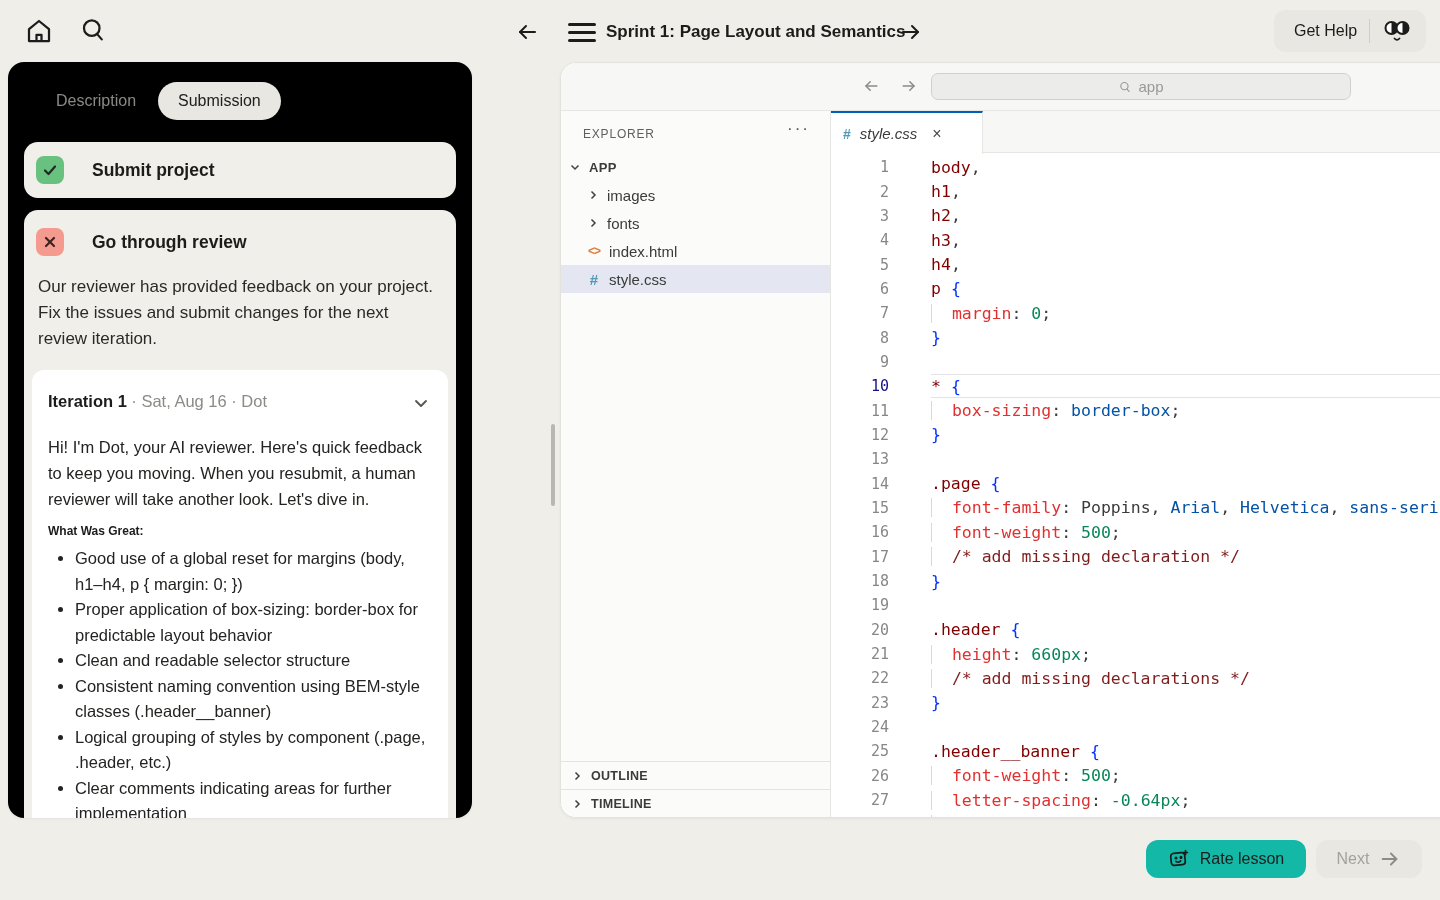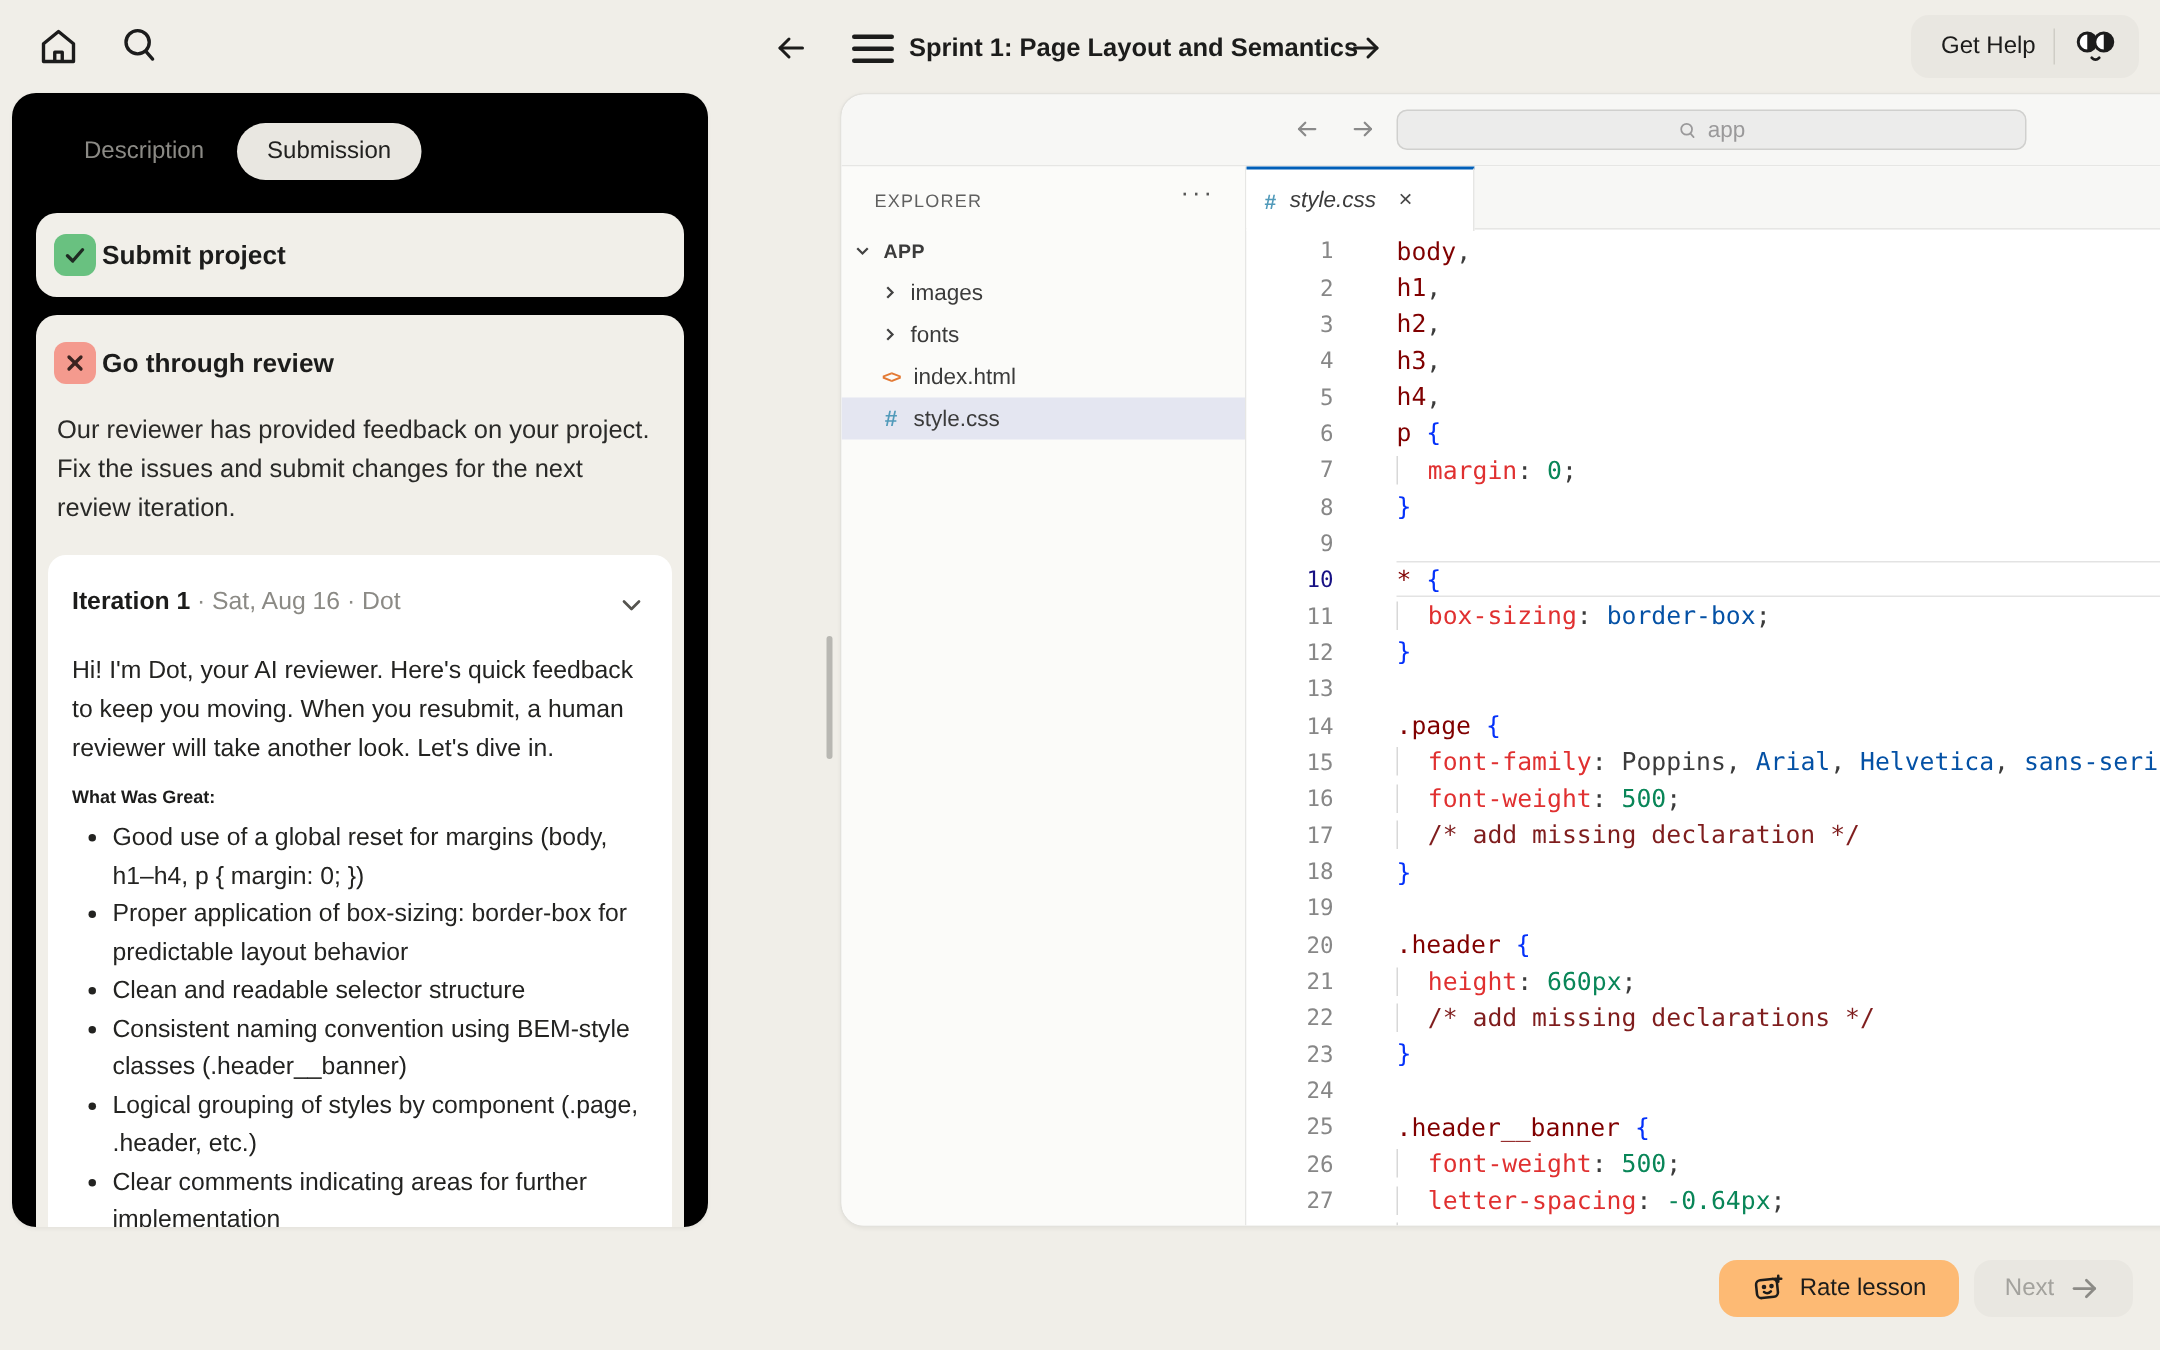--- a/index.html
+++ b/index.html
@@ -29,21 +29,21 @@
 
   
   .left-panel { position:absolute; left:8px; top:62px; width:464px; height:756px; background:#000000;
     border-radius:16px; overflow:hidden; box-shadow:0 1px 3px rgba(0,0,0,.05); }
   .lp-inner { padding:20px 16px 0; }
   .lp-tabs { display:flex; align-items:center; gap:6px; margin:0 0 22px 16px; }
   .tab-desc { font-size:16px; color:#8b8a85; padding:10px 16px; background:none; border:none; cursor:pointer; }
   .tab-subm { font-size:16px; font-weight:500; color:#21211f; padding:10px 20px; background:#e9e7e1;
     border:none; border-radius:22px; cursor:pointer; }
   .task-block { background:#f1efe9; border-radius:14px; padding:14px 12px; margin-bottom:12px; }
-  .task-head { display:flex; align-items:center; gap:4px; }
+  .task-head { display:flex; align-items:center; gap:28px; }
   .task-head .ticon { width:28px; height:28px; border-radius:8px; flex:none;
     display:flex; align-items:center; justify-content:center; }
   .ticon.ok { background:#69c180; }
   .ticon.fail { background:#f49a8e; }
   .task-head .tlabel { font-size:17.5px; font-weight:700; color:#1c1c1b; }
   .review-block { padding:18px 12px 12px; margin-bottom:0; }
   .review-desc { font-size:17px; line-height:26px; color:#2a2a28; margin:18px 2px 18px 2px; }
 
   .iter-card { background:#fff; border-radius:12px; padding:22px 16px 10px; margin:0 -4px; }
   .iter-head { display:flex; align-items:flex-start; justify-content:space-between; }
@@ -100,21 +100,21 @@
     font-family:"DejaVu Sans Mono", monospace; }
   .lc { margin-left:42px; flex:1; height:100%; display:flex; align-items:center; white-space:pre; }
   .cl.active .ln { color:#171184; }
   .cl.active .lc { border-top:1px solid #e3e3e3; border-bottom:1px solid #e3e3e3; }
   .tok.sel { color:#800000; } .tok.prop { color:#e03030; } .tok.kw { color:#0451a5; }
   .tok.num { color:#098658; } .tok.com { color:#7f1d1d; } .tok.brc { color:#0431fa; }
   .tok.pun, .tok.pln { color:#3b3b3b; }
   .g { border-left:1px solid #d8d8d8; }
 
   
-  .rate-btn { position:absolute; left:1146px; top:840px; width:160px; height:38px; background:#fdba74;
+  .rate-btn { position:absolute; left:1146px; top:840px; width:160px; height:38px; background:#14b8a6;
     border:none; border-radius:12px; display:flex; align-items:center; justify-content:center; gap:10px;
     font-size:16px; font-weight:500; color:#1c1c1b; cursor:pointer; }
   .next-btn { position:absolute; left:1316px; top:840px; width:106px; height:38px; background:#e9e7e1;
     border:none; border-radius:12px; display:flex; align-items:center; justify-content:center; gap:10px;
     font-size:16px; font-weight:500; color:#a3a29d; cursor:default; }
 </style>
 </head>
 <body>
 
 <header>
@@ -292,20 +292,38 @@
         </div>
         <div class="exp-row exp-item">
           <span class="fic html">&lt;&gt;</span>
           <span>index.html</span>
         </div>
         <div class="exp-row exp-item selected">
           <span class="fic css">#</span>
           <span>style.css</span>
         </div>
       </div>
+    <div class="exp-bottom">
+      <div class="exp-sec">
+        <span>
+          <svg width="12" height="12" viewBox="0 0 12 12" fill="none" stroke="#424242" stroke-width="1.5">
+              <polyline points="4.5,2.5 8,6 4.5,9.5"></polyline>
+            </svg>
+        </span>
+        <span>OUTLINE</span>
+      </div>
+      <div class="exp-sec">
+        <span>
+          <svg width="12" height="12" viewBox="0 0 12 12" fill="none" stroke="#424242" stroke-width="1.5">
+              <polyline points="4.5,2.5 8,6 4.5,9.5"></polyline>
+            </svg>
+        </span>
+        <span>TIMELINE</span>
+      </div>
+    </div>
   </div>
 
   <div class="ed-col">
     <div class="ed-tabbar">
       <div class="ed-tab">
         <span class="thash">#</span>
         <span class="tname">style.css</span>
         <button class="tclose">×</button>
       </div>
     </div>

